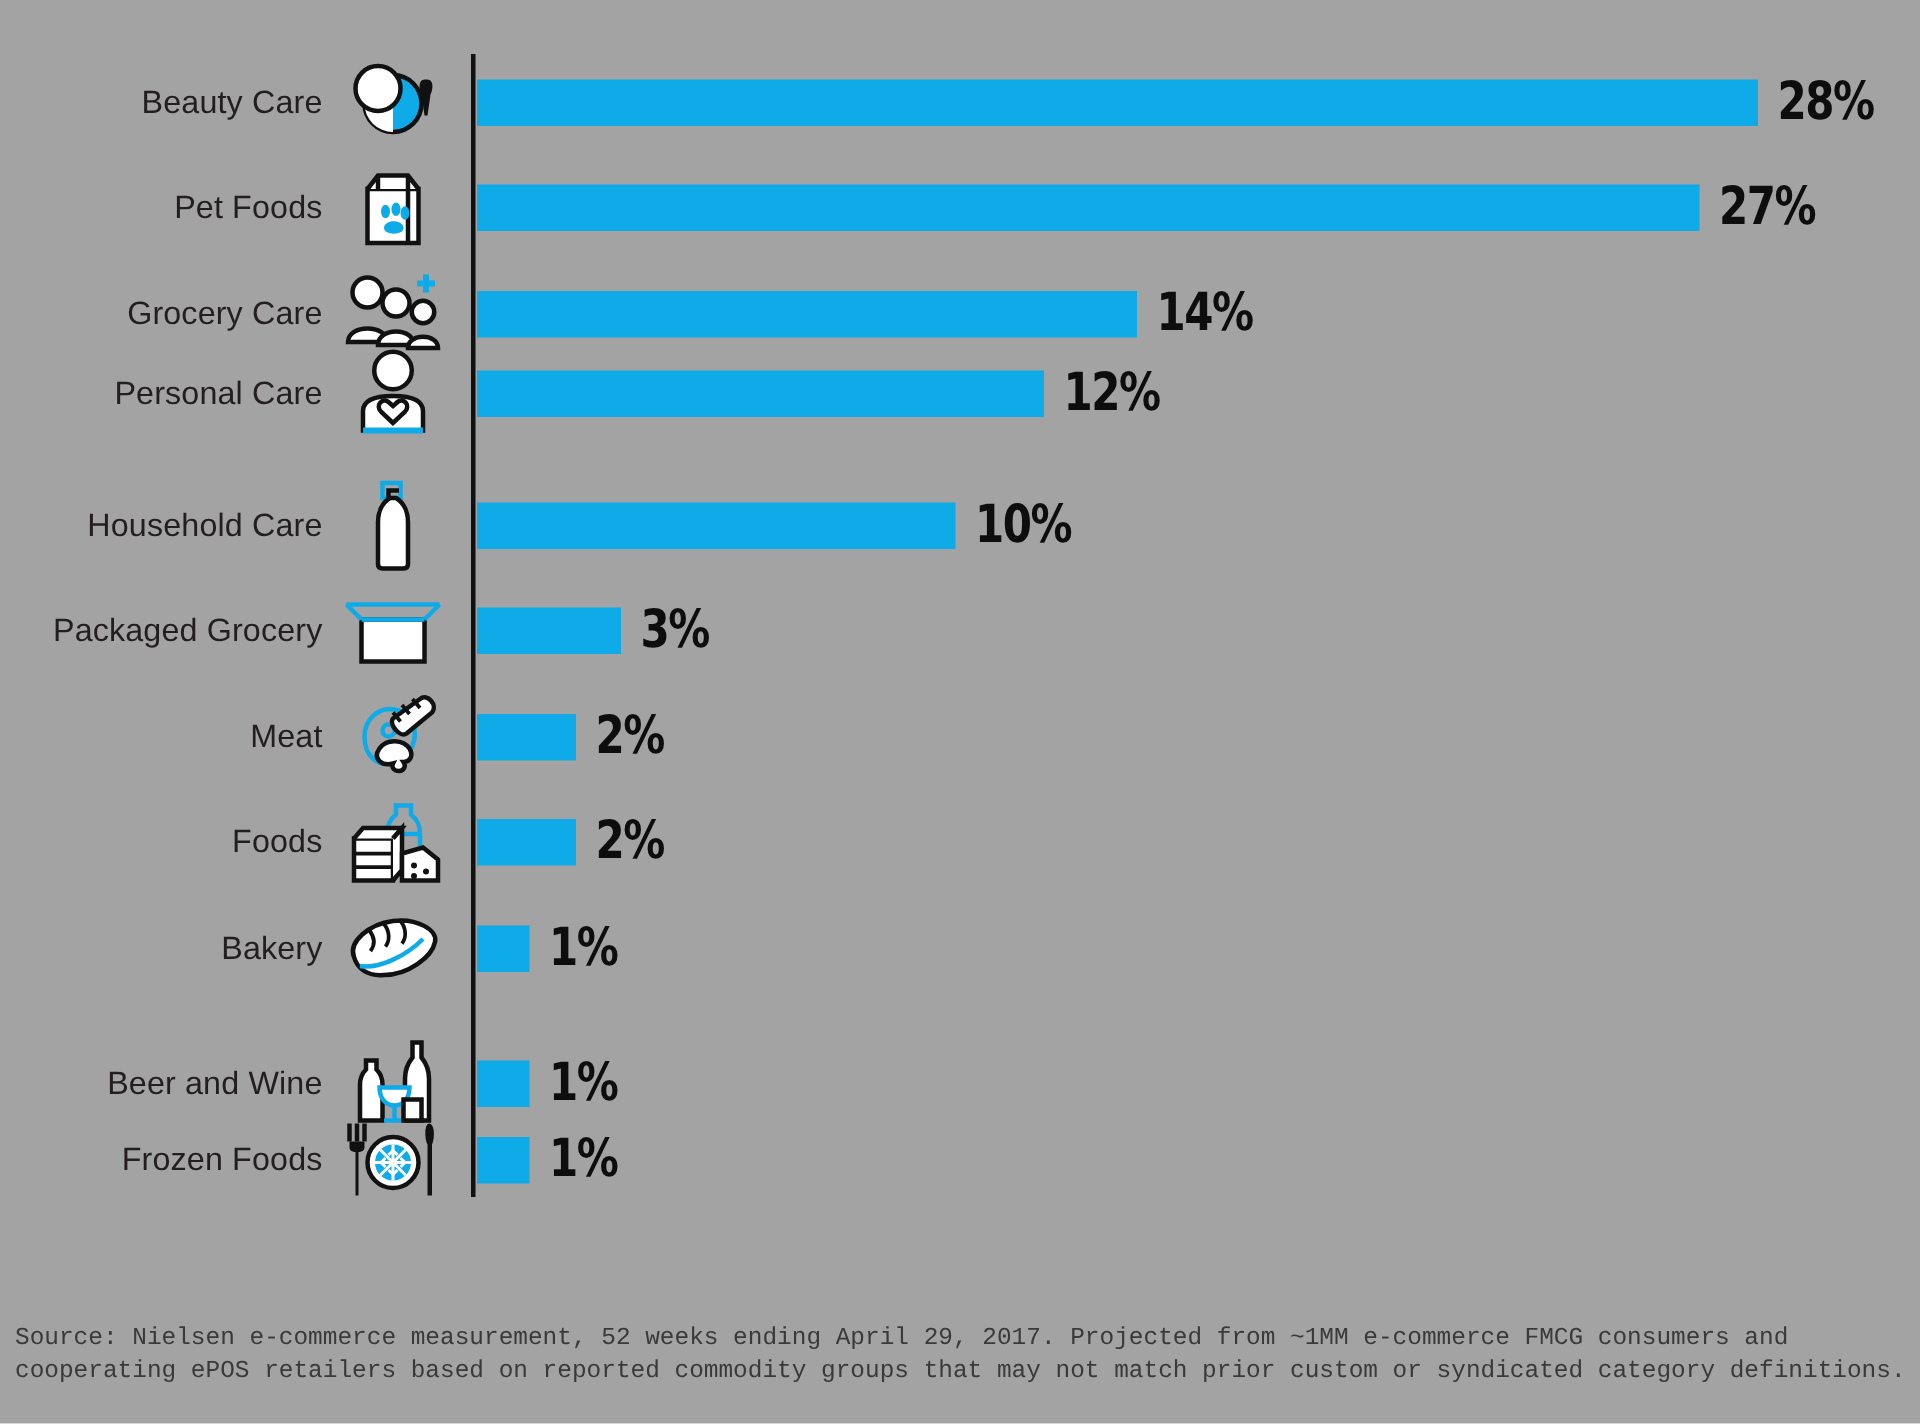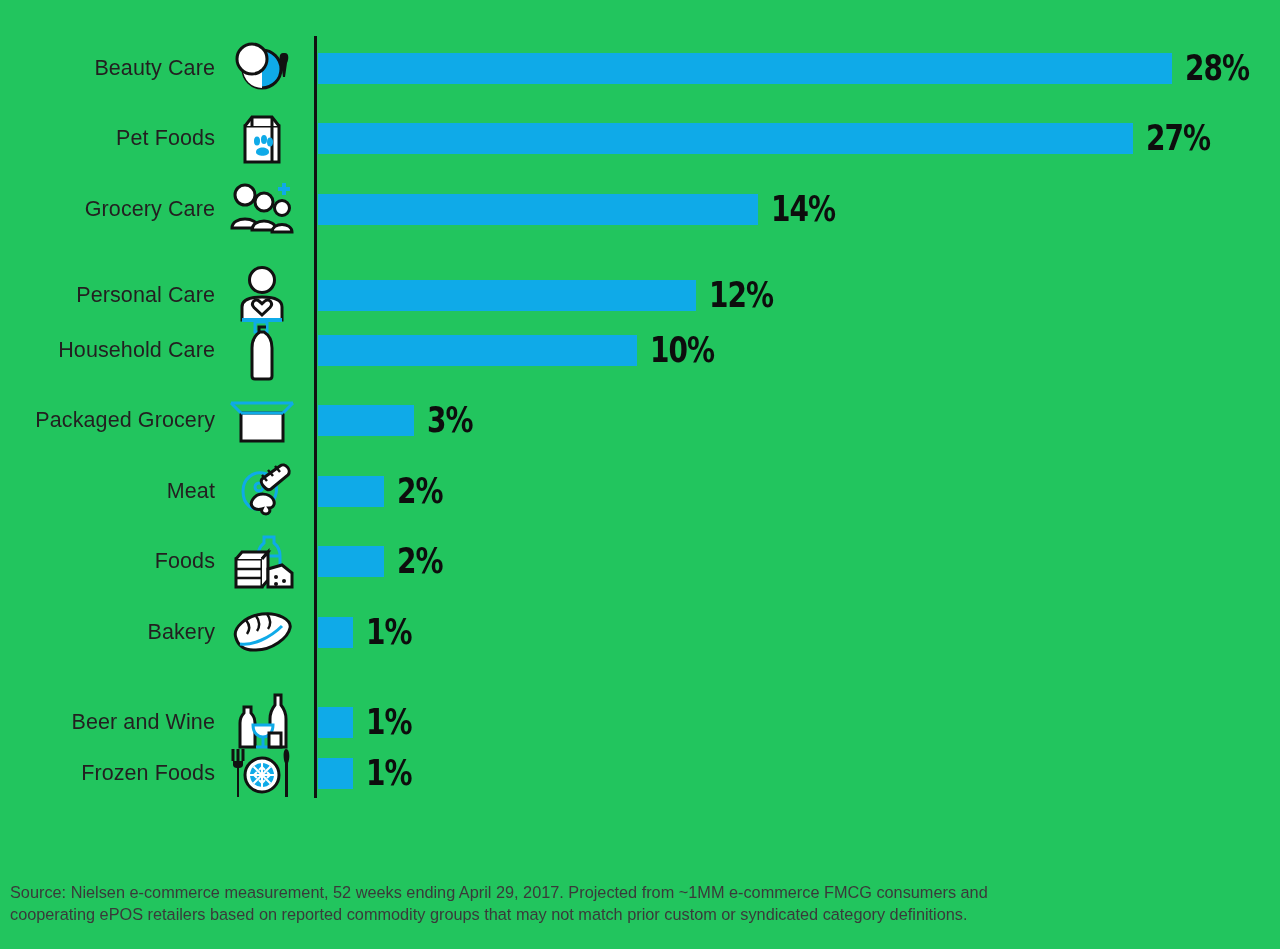--- a/index.html
+++ b/index.html
@@ -2,21 +2,21 @@
 <html><head>
 <meta charset="utf-8">
 <style>
   * { margin:0; padding:0; box-sizing:border-box; }
   html,body{
     width:1280px; height:949px;
     background:#ffffff;
     font-family:"Liberation Sans", sans-serif;
     overflow:hidden;
   }
-  #page { position:relative; width:1280px; height:949px; background:#22c55e; }
+  #page { position:relative; width:1280px; height:949px; background:#a3a3a3; }
 
   
   #chart { position:absolute; left:0; top:0; width:1280px; height:830px; }
 
   .axis-line{
     position:absolute;
     left:314px; top:36px;
     width:3px; height:762px;
     background:#111111;
   }
@@ -80,20 +80,21 @@
 
   
   #source{
     position:absolute;
     left:10px;
     top:881px;
     width:1180px;
     font-size:16.3px;
     line-height:22px;
     color:#3a3a3a;
+    font-family:Liberation Mono, monospace;
   }
   #source div{ white-space:nowrap; }
 </style>
 </head>
 <body>
 
 <div id="page">
 
   <div id="chart">
     <div class="axis-line"></div>
@@ -142,21 +143,21 @@
       <circle cx="54" cy="28" r="7.5" fill="#fff" stroke="#111111" stroke-width="3"></circle>
       <path d="M44 52 c0-10 20-10 20 0 z" fill="#fff" stroke="#111111" stroke-width="3"></path>
       <path d="M56 3 v12 M50 9 h12" stroke="#0FAAE8" stroke-width="4" fill="none"></path>
     </svg>
           </div>
           <div class="bar-wrap">
             <div class="bar" style="width: 440px; background: rgb(15, 170, 232);"></div>
             <div class="bar-value">14%</div>
           </div>
         </div>
-        <div class="row" style="top: 264px;">
+        <div class="row" style="top: 231px;">
           <div class="cat-label">Personal Care</div>
           <div class="cat-icon">
             <svg width="58" height="62" viewBox="0 0 58 62">
       <circle cx="29" cy="16" r="12.5" fill="#fff" stroke="#111111" stroke-width="3"></circle>
       <path d="M9 56 v-13 c0-7 8-10 20-10 s20 3 20 10 v13 z" fill="#fff" stroke="#111111" stroke-width="3"></path>
       <path d="M9 56 h40" stroke="#0FAAE8" stroke-width="4"></path>
       <path d="M29 51 l-8-7.5 c-4-4 1-10 5-6.5 l3 2.7 l3-2.7 c4-3.5 9 2.5 5 6.5 z" fill="#fff" stroke="#111111" stroke-width="3"></path>
     </svg>
           </div>
           <div class="bar-wrap">

